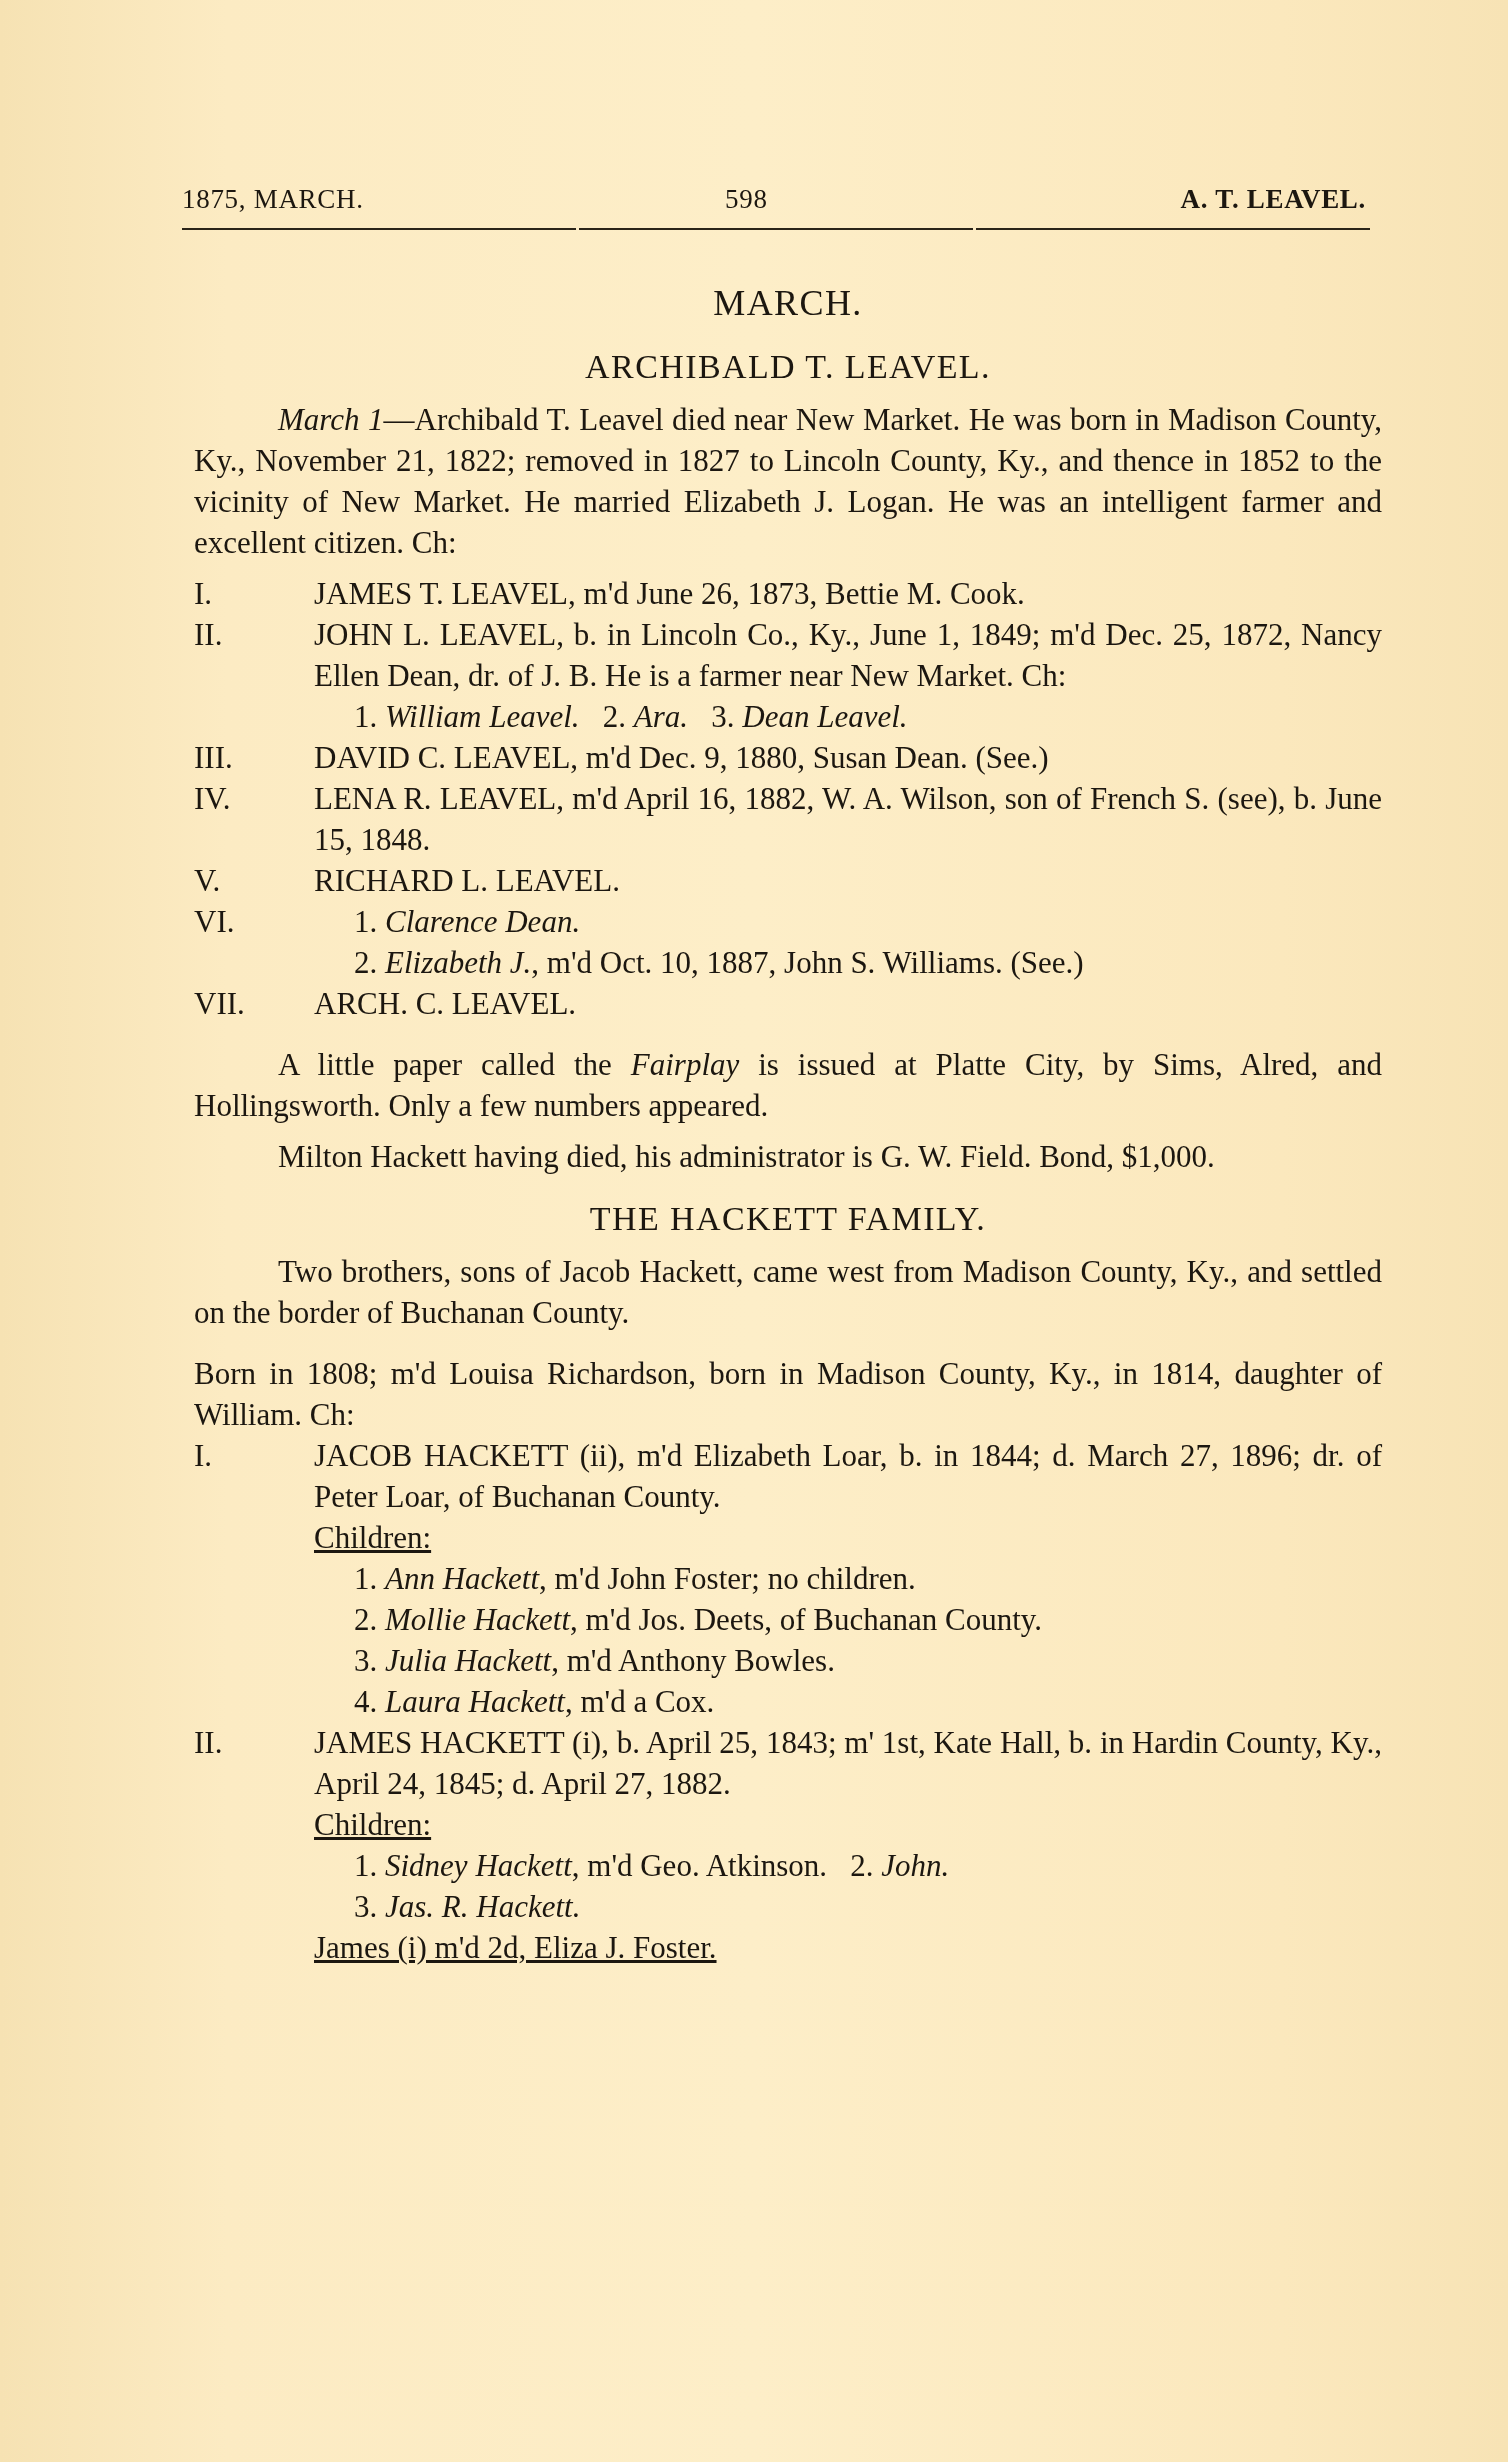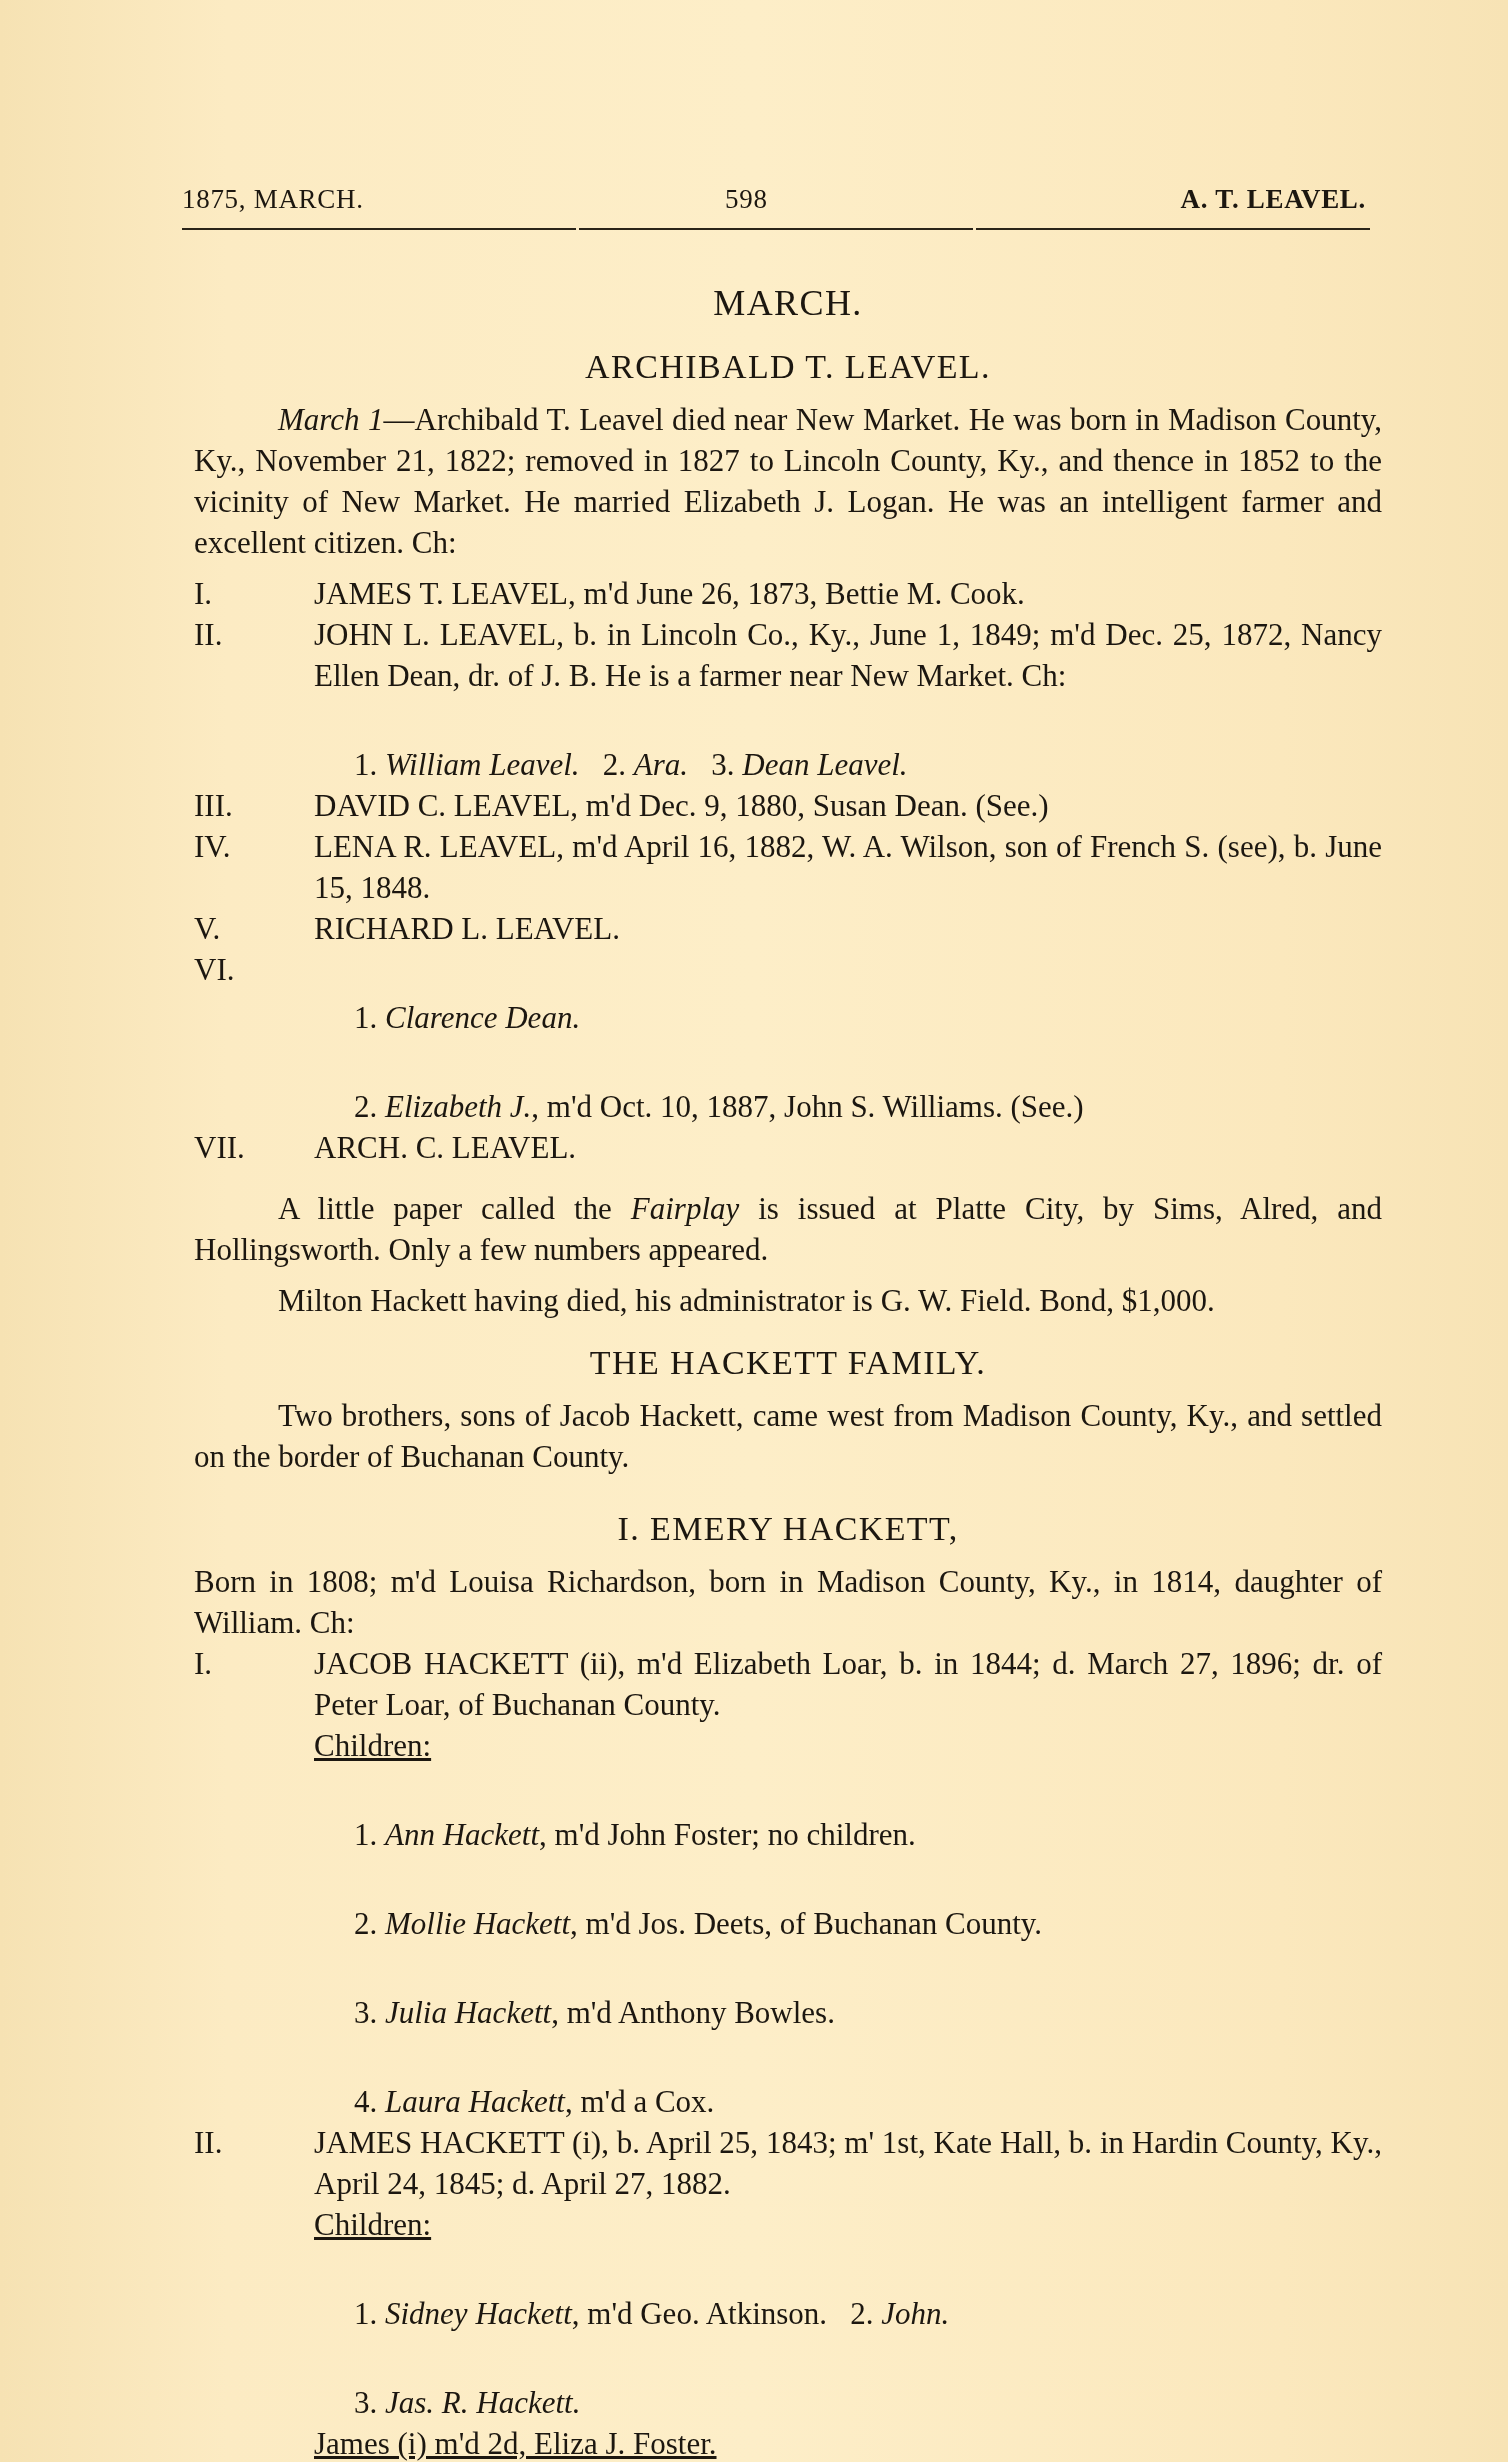--- a/index.html
+++ b/index.html
@@ -34,21 +34,21 @@
   }
   .h-center { text-align: center; letter-spacing: 1.4px; }
   .h1 { font-size: 36px; margin-top: 0; height: 64px; line-height: 64px; }
   .h2 { font-size: 34px; height: 64px; line-height: 64px; }
   p { margin: 0; text-align: justify; text-align-last: left; }
   .para { text-indent: 84px; }
   .it { font-style: italic; }
   .entry { position: relative; padding-left: 120px; text-indent: 0; margin: 0; }
   .entry .num { position: absolute; left: 0; width: 107px; text-align: right; }
   .cont { padding-left: 120px; text-decoration: underline; }
-  .sub { padding-left: 160px; margin-top: 48px; }
+  .sub { padding-left: 160px; }
   .gap-s { height: 10px; }
   .gap-m { height: 20px; }
 </style>
 </head>
 <body>
 
 <div class="page">
 
   <div class="running-head">
     <span class="rh-left">1875, MARCH.</span>
@@ -88,21 +88,20 @@
     <div class="gap-m"></div>
 
     <p class="para"><span>A little paper called the </span><span class="it">Fairplay</span><span> is issued at Platte City, by Sims, Alred, and Hollingsworth. Only a few numbers appeared.</span></p>
     <div class="gap-s"></div>
     <p class="para">Milton Hackett having died, his administrator is G. W. Field. Bond, $1,000.</p>
     <div class="gap-s"></div>
 
     <div class="h-center h2">THE HACKETT FAMILY.</div>
     <p class="para">Two brothers, sons of Jacob Hackett, came west from Madison County, Ky., and settled on the border of Buchanan County.</p>
     <div class="gap-m"></div>
-    <div class="h-center h2">I. EMERY HACKETT,</div>
     <p>Born in 1808; m'd Louisa Richardson, born in Madison County, Ky., in 1814, daughter of William. Ch:</p>
 
     <p class="entry"><span class="num">I.</span><span>JACOB HACKETT (ii), m'd Elizabeth Loar, b. in 1844; d. March 27, 1896; dr. of Peter Loar, of Buchanan County.</span></p>
     <p class="cont">Children:</p>
     <p class="sub"><span>1.</span> <span class="it">Ann Hackett</span><span>, m'd John Foster; no children.</span></p>
     <p class="sub"><span>2.</span> <span class="it">Mollie Hackett</span><span>, m'd Jos. Deets, of Buchanan County.</span></p>
     <p class="sub"><span>3.</span> <span class="it">Julia Hackett</span><span>, m'd Anthony Bowles.</span></p>
     <p class="sub"><span>4.</span> <span class="it">Laura Hackett</span><span>, m'd a Cox.</span></p>
 
     <p class="entry"><span class="num">II.</span><span>JAMES HACKETT (i), b. April 25, 1843; m' 1st, Kate Hall, b. in Hardin County, Ky., April 24, 1845; d. April 27, 1882.</span></p>

